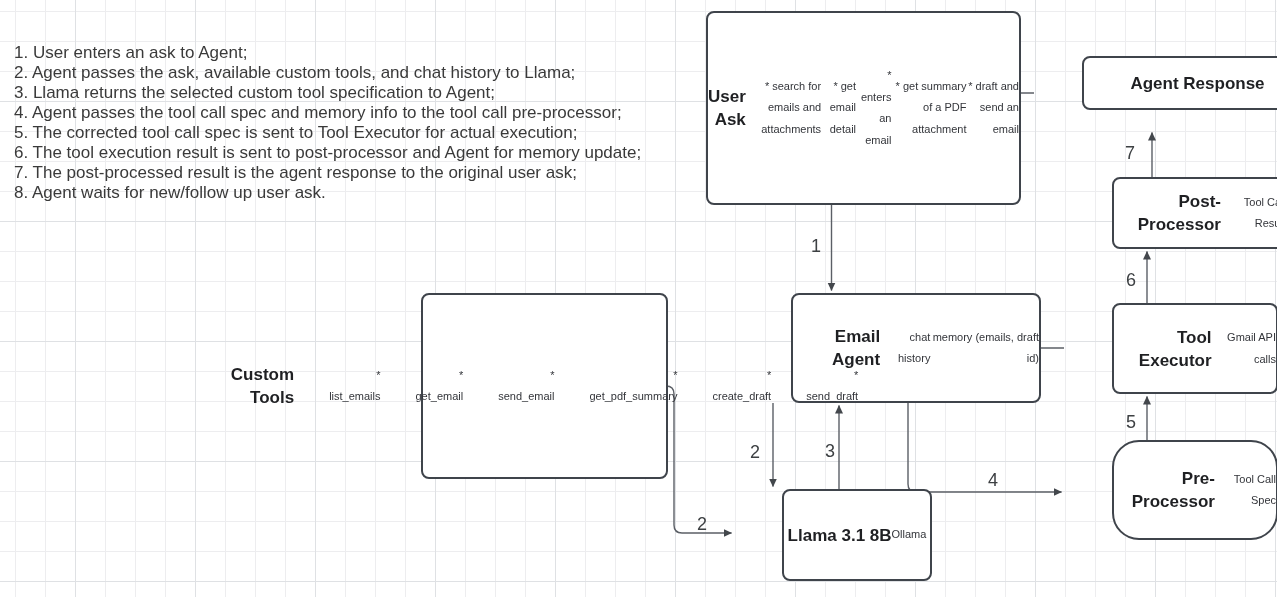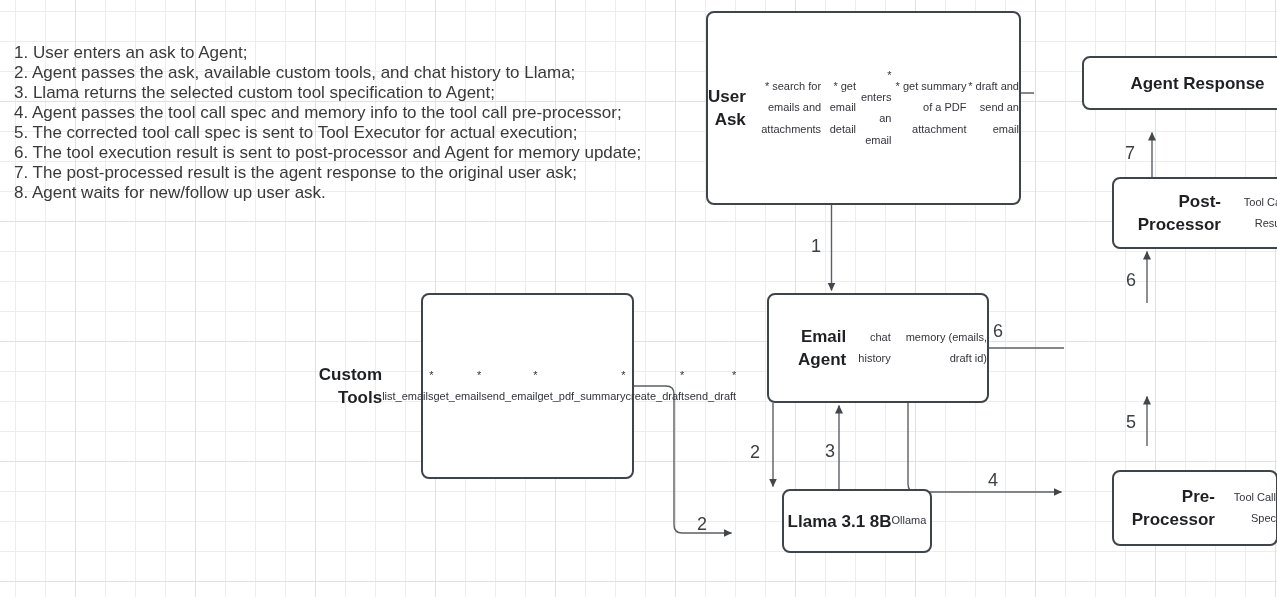--- a/index.html
+++ b/index.html
@@ -29,24 +29,24 @@
     border-radius:8px;
     display:flex;flex-direction:row;align-items:center;justify-content:center;
     text-align:right;color:#33353a;margin-left:48px;
   }
   .node-title{font-weight:bold;font-size:17px;line-height:23px;color:#1f2023;}
   .node-line{font-size:11px;line-height:21.5px;}
   #user-ask{left:658px;top:11px;width:315px;height:194px;}
   #agent-response{left:1034px;top:56px;width:231px;height:54px;}
   #post-processor{left:1064px;top:177px;width:176px;height:72px;}
   #tool-executor{left:1064px;top:303px;width:166px;height:91px;}
-  #pre-processor{left:1064px;top:470px;width:166px;height:76px;}
-  #email-agent{left:719px;top:293px;width:222px;height:110px;}
-  #custom-tools{left:373px;top:293px;width:213px;height:186px;}
-  #llama{left:734px;top:489px;width:150px;height:64px;}
+  #pre-processor{left:1064px;top:440px;width:166px;height:100px;border-radius:27px;}
+  #email-agent{left:743px;top:293px;width:250px;height:110px;}
+  #custom-tools{left:373px;top:293px;width:247px;height:186px;gap:35px;}
+  #llama{left:734px;top:489px;width:150px;height:92px;}
   svg.connectors{position:absolute;left:0;top:0;z-index:1;}
   .edge{stroke:#5b5f66;stroke-width:1.4;fill:none;}
   .edge-label{
     font-family:"Liberation Sans",sans-serif;
     font-size:18px;fill:#3d4043;text-anchor:middle;
   }
 </style>
 </head>
 <body>
 
@@ -104,20 +104,24 @@
 
   <div class="node" id="agent-response">
     <div class="node-title">Agent Response</div>
   </div>
 
   <div class="node" id="post-processor">
     <div class="node-title">Post-Processor</div>
     <div class="node-line">Tool Call Result</div>
   </div>
 
+  <div class="node" id="tool-executor">
+    <div class="node-title">Tool Executor</div>
+    <div class="node-line">Gmail API calls</div>
+  </div>
 
   <div class="node" id="pre-processor">
     <div class="node-title">Pre-Processor</div>
     <div class="node-line">Tool Call Spec</div>
   </div>
 
   <div class="node" id="email-agent">
     <div class="node-title">Email Agent</div>
     <div class="node-line">chat history</div>
     <div class="node-line">memory (emails, draft id)</div>

